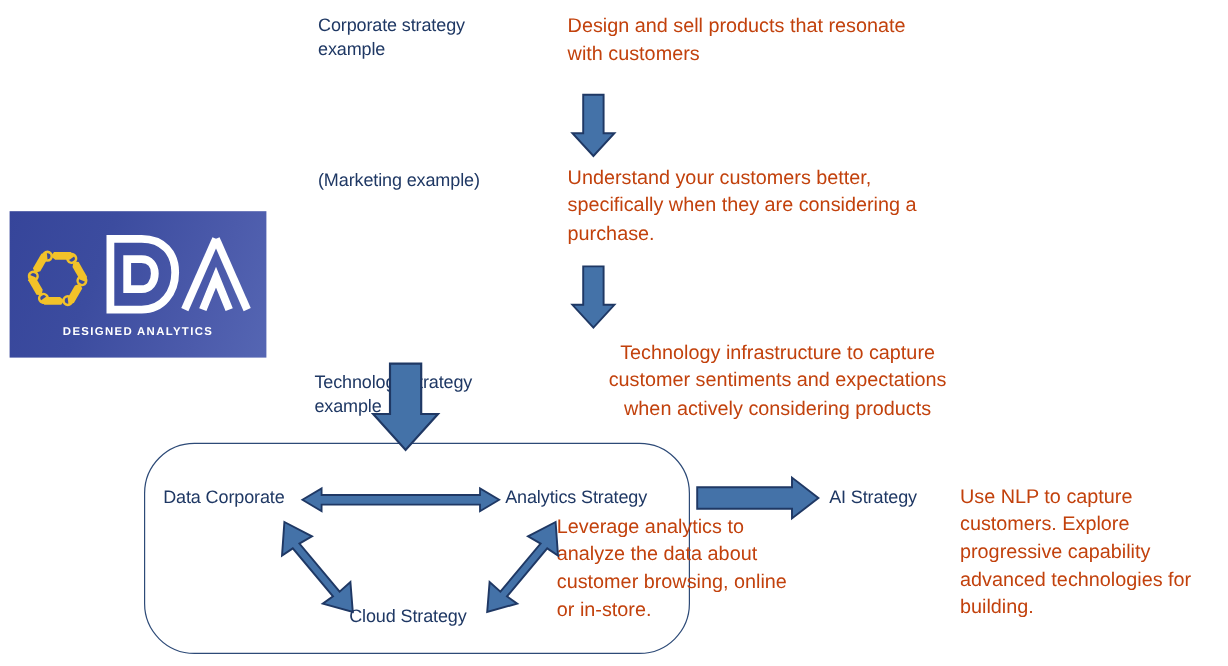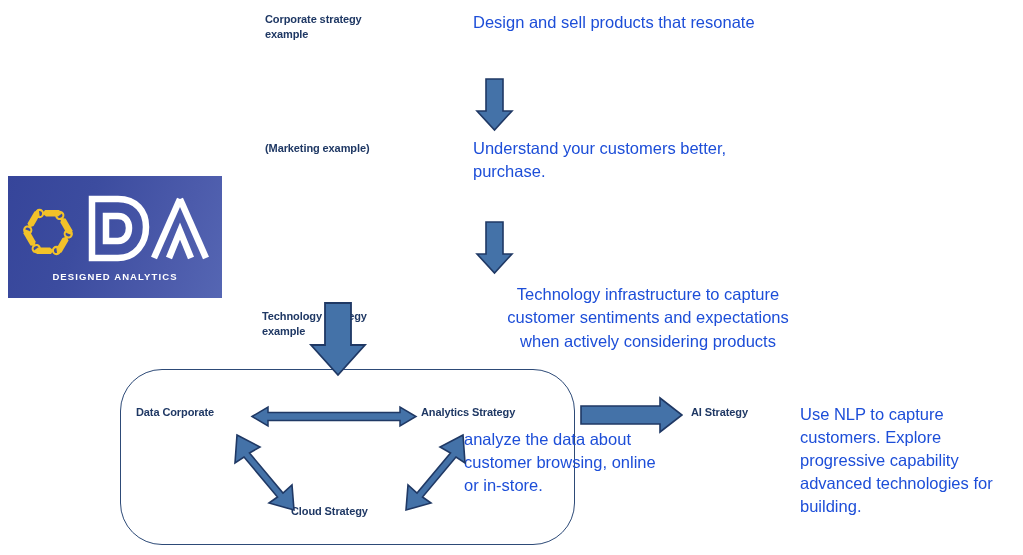--- a/index.html
+++ b/index.html
@@ -19,29 +19,29 @@
     position: absolute;
     inset: 0;
   }
 
   
   .abs { position: absolute; }
 
   
   .label-navy {
     color: #1F3864;
-    font-weight: bold;
-    font-size: 11px;
+    font-weight: normal;
+    font-size: 15px;
     line-height: 1.35;
     letter-spacing: -0.1px;
   }
 
   
   .body-text {
-    color: #1d4ed8;
+    color: #c2410c;
     font-size: 16.5px;
     line-height: 1.42;
     font-weight: 400;
   }
   .body-text.tight { line-height: 1.40; }
 
   
   .logo-box {
     left: 8px;
     top: 136px;
@@ -153,28 +153,30 @@
     <div class="logo-sub">DESIGNED ANALYTICS</div>
   </div>
 
   <div class="abs label-navy" style="left:265px; top:12px; width:190px;">
     <div>Corporate strategy</div>
     <div>example</div>
   </div>
 
   <div class="abs body-text" style="left:473px; top:11px; width:330px;">
     <div>Design and sell products that resonate</div>
+    <div>with customers</div>
   </div>
 
   <div class="abs label-navy" style="left:265px; top:141px; width:200px;">
     <div>(Marketing example)</div>
   </div>
 
   <div class="abs body-text" style="left:473px; top:137px; width:345px;">
     <div>Understand your customers better,</div>
+    <div>specifically when they are considering a</div>
     <div>purchase.</div>
   </div>
 
   <div class="abs label-navy" style="left:262px; top:281px; width:200px;margin-top:28px;">
     <div>Technology strategy</div>
     <div>example</div>
   </div>
 
   <div class="abs body-text" style="left:473px; top:283px; width:350px;text-align:center;">
     <div>Technology infrastructure to capture</div>
@@ -184,20 +186,21 @@
 
   <div class="abs round-box"></div>
 
   <div class="abs label-navy" style="left:136px; top:405px;">Data Corporate</div>
 
   <div class="abs label-navy" style="left:421px; top:405px;">Analytics Strategy</div>
 
   <div class="abs label-navy" style="left:279px; top:504px;margin-left:12px;">Cloud Strategy</div>
 
   <div class="abs body-text tight" style="left:464px; top:428px; width:215px;">
+    <div>Leverage analytics to</div>
     <div>analyze the data about</div>
     <div>customer browsing, online</div>
     <div>or in-store.</div>
   </div>
 
   <div class="abs label-navy" style="left:691px; top:405px;">AI Strategy</div>
 
   <div class="abs body-text tight" style="left:800px; top:403px; width:215px;">
     <div>Use NLP to capture</div>
     <div>customers. Explore</div>

